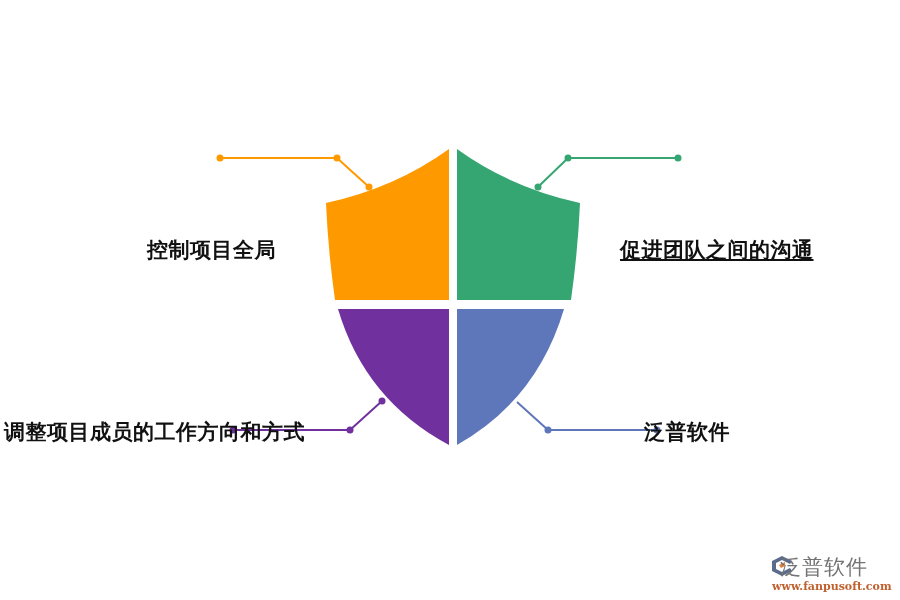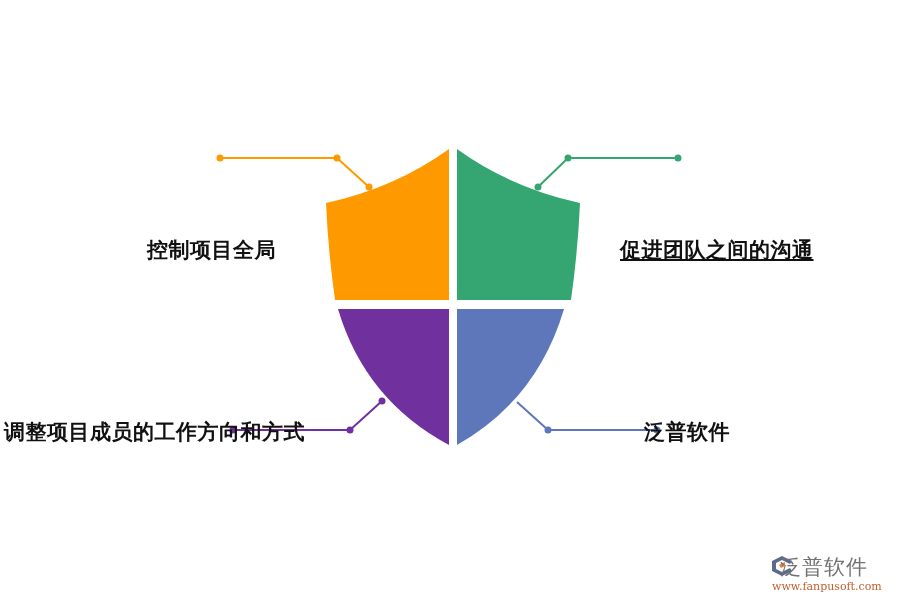--- a/index.html
+++ b/index.html
@@ -1,21 +1,21 @@
 <!DOCTYPE html>
 <html><head>
   <meta charset="utf-8">
   <style>
     html, body { margin: 0; padding: 0; background: #ffffff; }
     body { width: 900px; height: 600px; position: relative; overflow: hidden; font-family: "DejaVu Sans", "Liberation Sans", sans-serif; }
     #diagram { position: absolute; left: 0; top: 0; width: 900px; height: 600px; }
     .label { position: absolute; font-size: 21px; font-weight: bold; color: #111111; white-space: nowrap; line-height: 1; letter-spacing: 0.5px; margin-top: 44px; }
     .logo { position: absolute; left: 768px; top: 553px; width: 130px; height: 44px; }
     .logo-name { position: absolute; left: 12px; top: 0px; font-size: 21px; color: #737373; letter-spacing: 1px; }
-    .logo-url { position: absolute; left: 4px; top: 27px; font-size: 11px; color: #c0602e; font-family: "DejaVu Serif", "Liberation Serif", serif; }
+    .logo-url { position: absolute; left: 4px; top: 27px; font-size: 11px; color: #c0602e; font-family: "DejaVu Serif", "Liberation Serif", serif; font-weight: bold; }
   </style>
 </head>
 <body>
 
 <svg id="diagram" viewBox="0 0 900 600" xmlns="http://www.w3.org/2000/svg">
 
   <path d="M449,149 L449,300 L335,300 Q328,250 326,203 Q395,188 449,149 Z" fill="#FF9900"></path>
 
   <path d="M457,149 Q511,188 580,203 Q578,250 571,300 L457,300 Z" fill="#35A672"></path>
 

